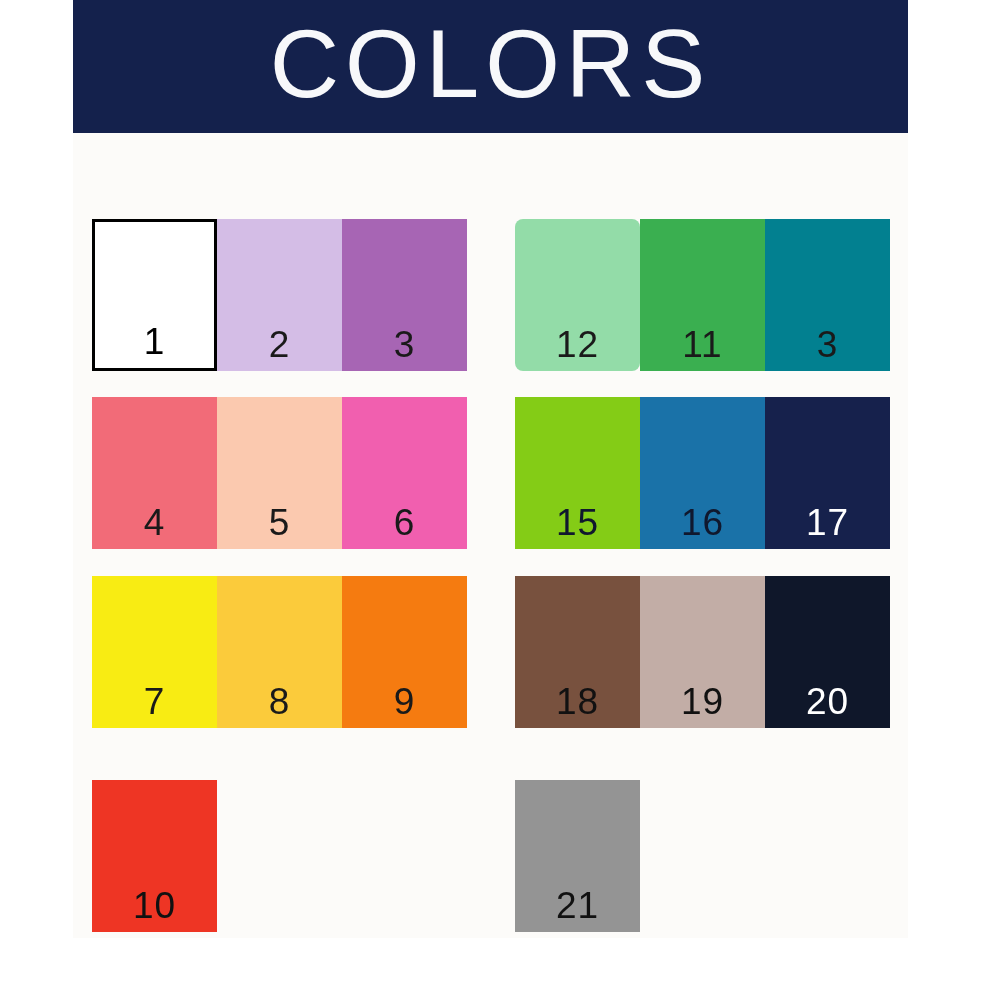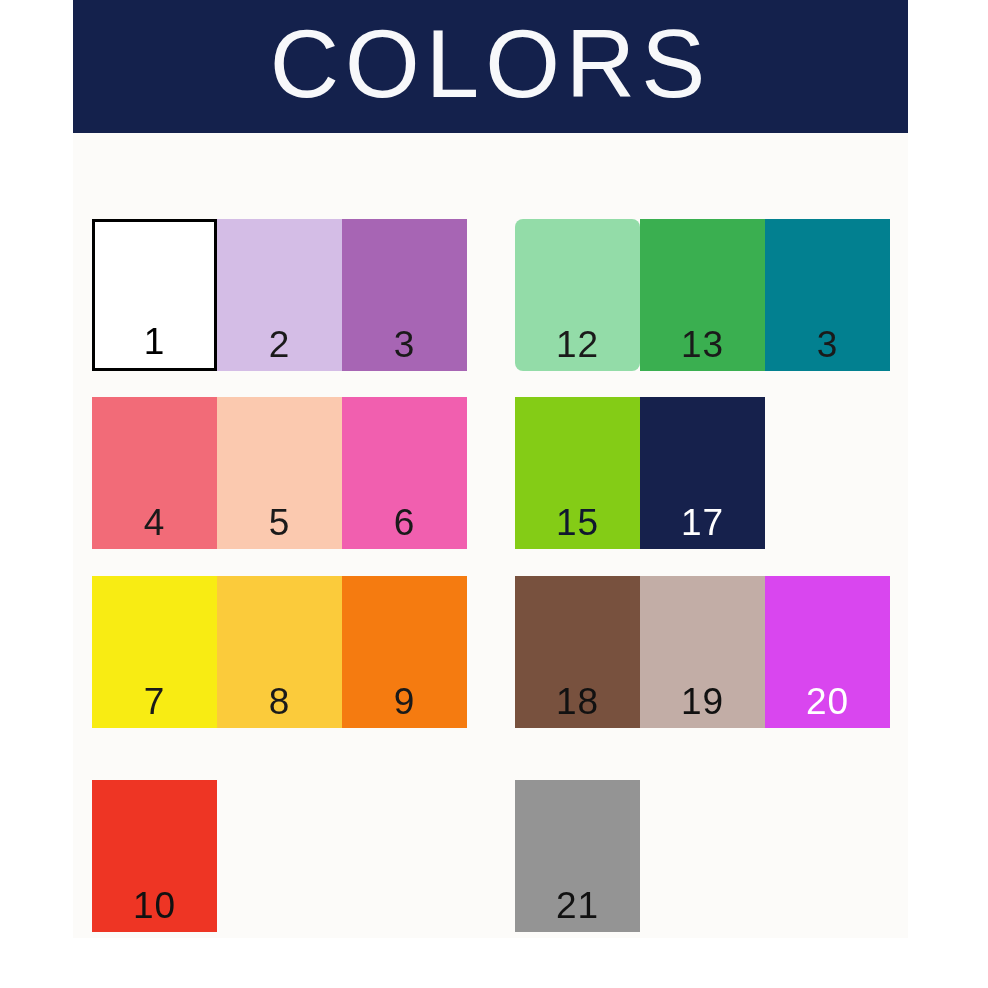--- a/index.html
+++ b/index.html
@@ -114,40 +114,43 @@
           </div>
           <div class="swatch" style="background: rgb(167, 101, 180);">
             <span class="swatch-label" style="color: rgb(26, 26, 26);">3</span>
           </div>
         </div>
         <div class="group col-right row-1">
           <div class="swatch" style="background: rgb(147, 220, 168); border-radius: 8px;">
             <span class="swatch-label" style="color: rgb(26, 26, 26);">12</span>
           </div>
           <div class="swatch" style="background: rgb(58, 175, 80);">
-            <span class="swatch-label" style="color: rgb(26, 26, 26);">13</span>
+            <span class="swatch-label" style="color: rgb(26, 26, 26);">11</span>
           </div>
           <div class="swatch" style="background: rgb(2, 128, 144);">
             <span class="swatch-label" style="color: rgb(26, 26, 26);">3</span>
           </div>
         </div>
         <div class="group col-left row-2">
           <div class="swatch" style="background: rgb(242, 107, 120);">
             <span class="swatch-label" style="color: rgb(26, 26, 26);">4</span>
           </div>
           <div class="swatch" style="background: rgb(251, 201, 175);">
             <span class="swatch-label" style="color: rgb(26, 26, 26);">5</span>
           </div>
           <div class="swatch" style="background: rgb(241, 95, 175);">
             <span class="swatch-label" style="color: rgb(26, 26, 26);">6</span>
           </div>
         </div>
         <div class="group col-right row-2">
           <div class="swatch" style="background: #84cc16;">
             <span class="swatch-label" style="color: rgb(16, 24, 46);">15</span>
+          </div>
+          <div class="swatch" style="background: rgb(26, 114, 168);">
+            <span class="swatch-label" style="color: rgb(16, 24, 46);">16</span>
           </div>
           <div class="swatch" style="background: rgb(22, 33, 76);">
             <span class="swatch-label" style="color: rgb(255, 255, 255);">17</span>
           </div>
         </div>
         <div class="group col-left row-3">
           <div class="swatch" style="background: rgb(248, 236, 19);">
             <span class="swatch-label" style="color: rgb(26, 26, 26);">7</span>
           </div>
           <div class="swatch" style="background: rgb(251, 203, 59);">
@@ -157,21 +160,21 @@
             <span class="swatch-label" style="color: rgb(26, 26, 26);">9</span>
           </div>
         </div>
         <div class="group col-right row-3">
           <div class="swatch" style="background: rgb(120, 81, 62); padding-left: 32px;">
             <span class="swatch-label" style="color: rgb(17, 17, 17);">18</span>
           </div>
           <div class="swatch" style="background: rgb(194, 173, 166);">
             <span class="swatch-label" style="color: rgb(17, 17, 17);">19</span>
           </div>
-          <div class="swatch" style="background: #d946ef;">
+          <div class="swatch" style="background: #0f172a;">
             <span class="swatch-label" style="color: rgb(255, 255, 255);">20</span>
           </div>
         </div>
         <div class="group col-left row-4">
           <div class="swatch" style="background: rgb(238, 53, 36);">
             <span class="swatch-label" style="color: rgb(17, 17, 17);">10</span>
           </div>
         </div>
         <div class="group col-right row-4">
           <div class="swatch" style="background: rgb(148, 148, 148);">

